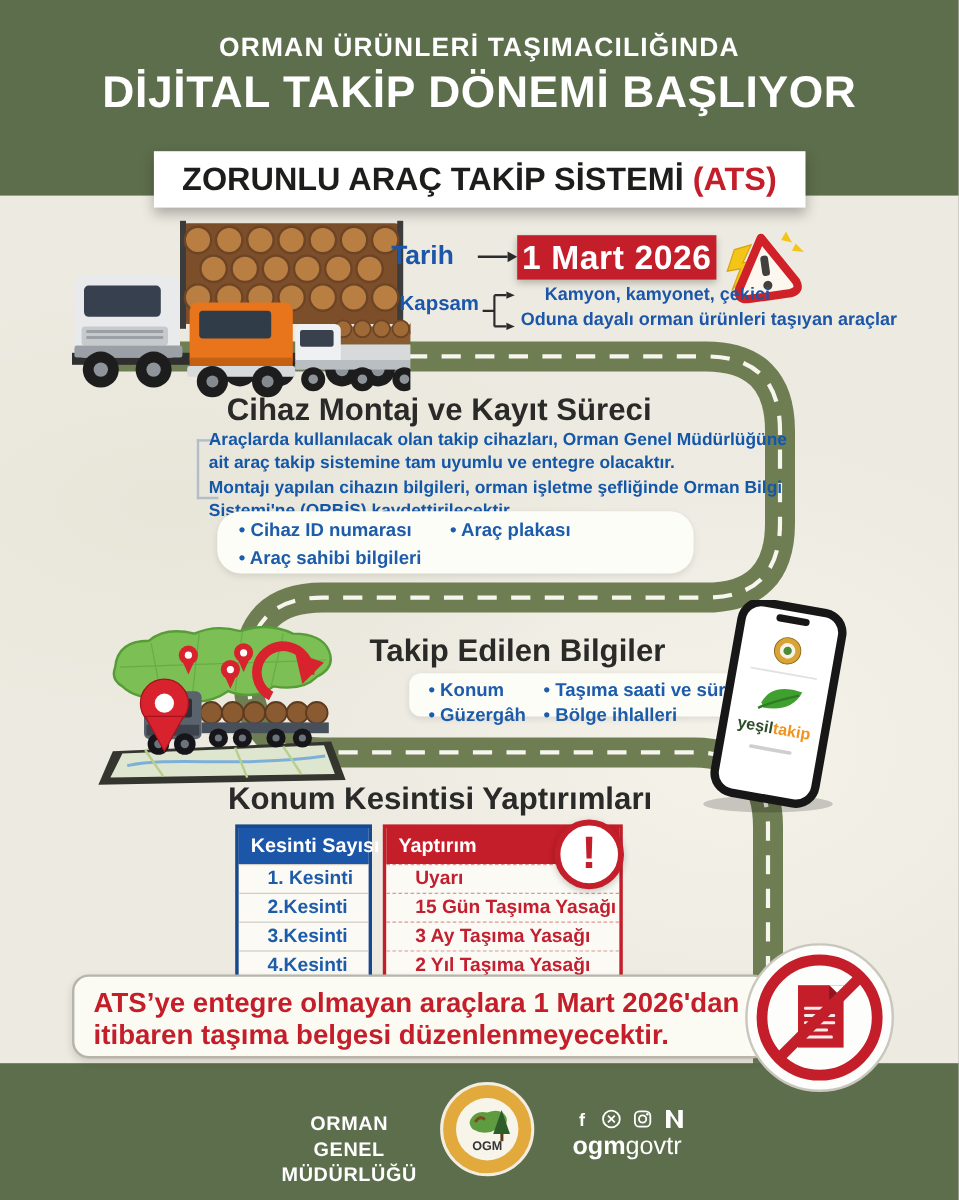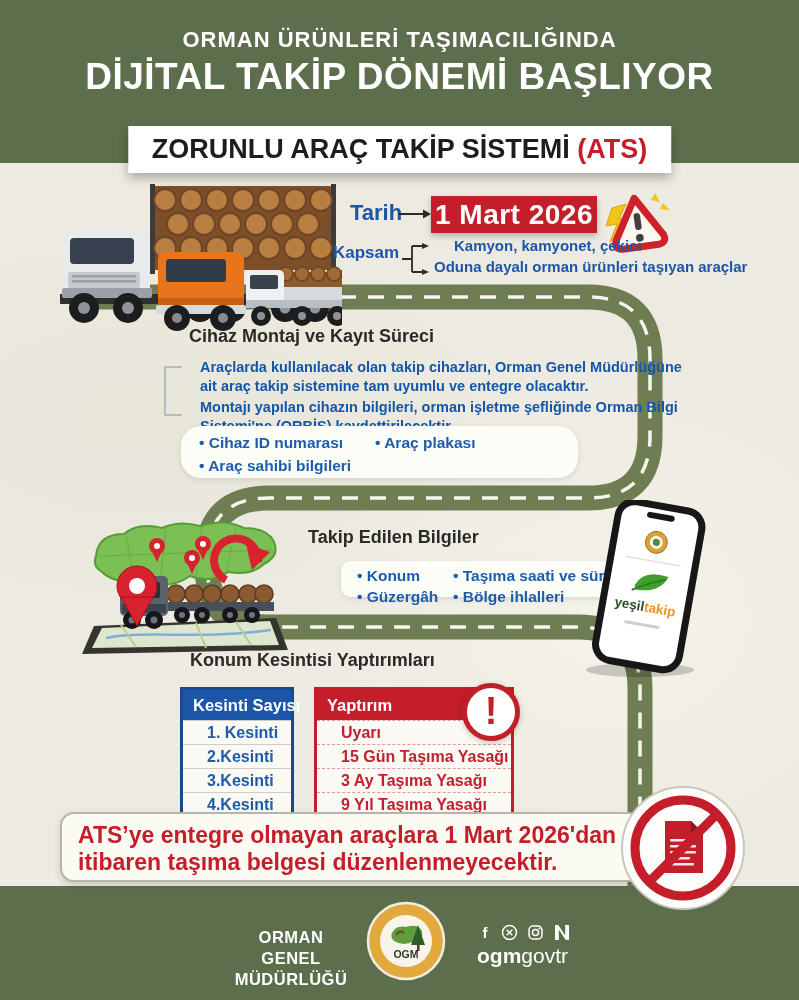--- a/index.html
+++ b/index.html
@@ -20,52 +20,52 @@
     font-size:37px;font-weight:800;letter-spacing:.5px;}
   .banner{position:absolute;top:126px;left:50%;transform:translateX(-50%);
     background:#ffffff;padding:8px 24px;white-space:nowrap;
     box-shadow:0 5px 10px rgba(0,0,0,.28);
     font-size:27px;font-weight:800;color:#1d1d1b;z-index:3;}
   .banner .ats{color:#c41e2a;}
   
   .road{position:absolute;top:0;left:0;z-index:1;}
   .z2{z-index:2;} .z4{z-index:4;}
   
-  .date-label{position:absolute;left:350px;top:200px;font-size:22px;font-weight:800;color:#1c56a8;z-index:2;}
+  .date-label{position:absolute;left:326px;top:200px;font-size:22px;font-weight:800;color:#1c56a8;z-index:2;}
   .date-arrow{position:absolute;left:398px;top:207px;z-index:2;}
   .date-badge{position:absolute;left:431px;top:196px;width:166px;height:37px;background:#c41e2a;
     color:#fff;font-size:28px;font-weight:800;text-align:center;line-height:37px;letter-spacing:.5px;
     box-shadow:0 3px 6px rgba(0,0,0,.25);z-index:2;}
   .warning-emoji{position:absolute;left:598px;top:188px;z-index:2;}
   .scope-label{position:absolute;left:333px;top:243px;font-size:17px;font-weight:800;color:#1c56a8;z-index:2;}
   .scope-bracket{position:absolute;left:402px;top:238px;z-index:2;}
   .scope-item{position:absolute;left:434px;font-size:15px;font-weight:700;color:#1c56a8;z-index:2;white-space:nowrap;}
   .scope-item.i1{top:237px;margin-left:20px;} .scope-item.i2{top:258px;}
   
-  .sec-title{position:absolute;font-size:18px;font-weight:800;color:#2a2a28;z-index:2;white-space:nowrap;}
+  .sec-title{position:absolute;font-size:26px;font-weight:800;color:#2a2a28;z-index:2;white-space:nowrap;}
   .install-title{left:189px;top:326px;}
   .para-bracket{position:absolute;left:164px;top:366px;width:16px;height:46px;z-index:2;
     border-left:2px solid #b3bdca;border-top:2px solid #b3bdca;border-bottom:2px solid #b3bdca;}
-  .para{position:absolute;left:200px;width:490px;font-size:14.5px;font-weight:700;color:#1457a8;
+  .para{position:absolute;left:174px;width:490px;font-size:14.5px;font-weight:700;color:#1457a8;
     line-height:19px;z-index:2;}
   .para.p1{top:358px;} .para.p2{top:398px;}
   .install-bullets{position:absolute;left:181px;top:426px;width:397px;height:52px;background:#fdfdf8;
     border-radius:20px;box-shadow:0 2px 6px rgba(0,0,0,.10);z-index:2;box-sizing:border-box;
     padding:6px 0 0 18px;display:grid;grid-template-columns:176px auto;}
   .bullet-item{font-size:15.5px;font-weight:700;color:#1d5cab;line-height:21px;white-space:nowrap;}
   .bullet-item::before{content:"•  ";}
   .span2{grid-column:1 / 3;}
   
   .tracking-title{left:308px;top:527px;}
   .tracking-box{position:absolute;left:297px;top:561px;width:346px;height:36px;background:#fdfdf8;
     border-radius:10px;box-shadow:0 2px 6px rgba(0,0,0,.10);z-index:2;box-sizing:border-box;
     padding:4px 0 0 16px;display:grid;grid-template-columns:96px auto;margin-left:44px;}
   
   .sanctions-title{left:190px;top:650px;}
-  .sanctions-table{position:absolute;left:180px;top:687px;display:flex;gap:20px;z-index:2;}
+  .sanctions-table{position:absolute;left:196px;top:687px;display:flex;gap:9px;z-index:2;}
   .s-col{box-sizing:border-box;}
   .s-col-count{width:114px;border:3px solid #17498f;}
   .s-col-sanction{width:200px;border:3px solid #c41e2a;}
   .s-head{height:30px;line-height:30px;padding-left:10px;color:#fff;font-size:16.5px;font-weight:700;white-space:nowrap;}
   .s-col-count .s-head{background:#1c56a8;}
   .s-col-sanction .s-head{background:#c41e2a;}
   .s-cell{height:23px;line-height:23px;padding-left:24px;font-size:16px;font-weight:600;
     background:#fbfaf4;white-space:nowrap;}
   .s-col-count .s-cell{color:#1d5cab;border-top:1px solid #cfcdc4;}
   .s-col-sanction .s-cell{color:#c22030;border-top:1px dashed #dc9a9a;}
@@ -337,21 +337,21 @@
       <div class="s-cell">1. Kesinti</div>
       <div class="s-cell">2.Kesinti</div>
       <div class="s-cell">3.Kesinti</div>
       <div class="s-cell">4.Kesinti</div>
     </div>
     <div class="s-col s-col-sanction">
       <div class="s-head">Yaptırım</div>
       <div class="s-cell"><span class="s-bold"></span><span>Uyarı</span></div>
       <div class="s-cell"><span class="s-bold">15 Gün</span><span> Taşıma Yasağı</span></div>
       <div class="s-cell"><span class="s-bold">3 Ay</span><span> Taşıma Yasağı</span></div>
-      <div class="s-cell"><span class="s-bold">9 Yıl</span><span> Taşıma Yasağı</span></div>
+      <div class="s-cell"><span class="s-bold">2 Yıl</span><span> Taşıma Yasağı</span></div>
     </div>
   </div>
   <div class="alert-circle"><span>!</span></div>
 
   <div class="notice">
     <div><span class="n-reg">ATS’ye entegre olmayan araçlara </span><span class="n-bold">1 Mart 2026'dan</span></div>
     <div><span class="n-reg">itibaren </span><span class="n-bold">taşıma belgesi düzenlenmeyecektir.</span></div>
   </div>
 
   <svg class="abs z4" style="left:618px;top:783px;" width="130" height="130" viewBox="0 0 130 130">

